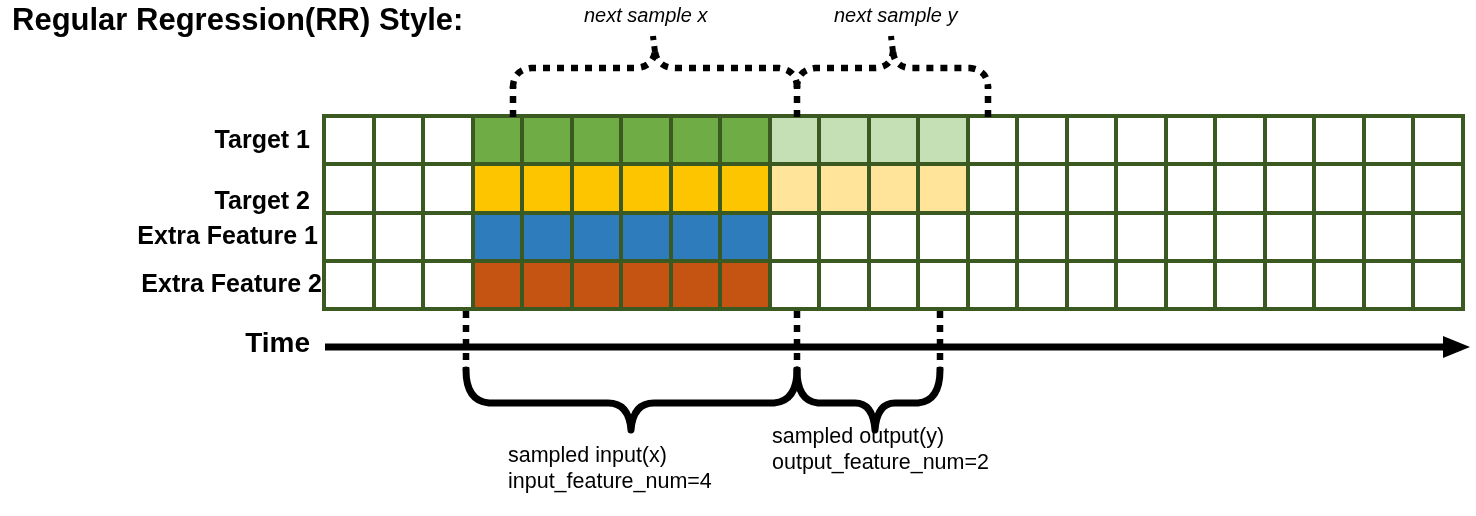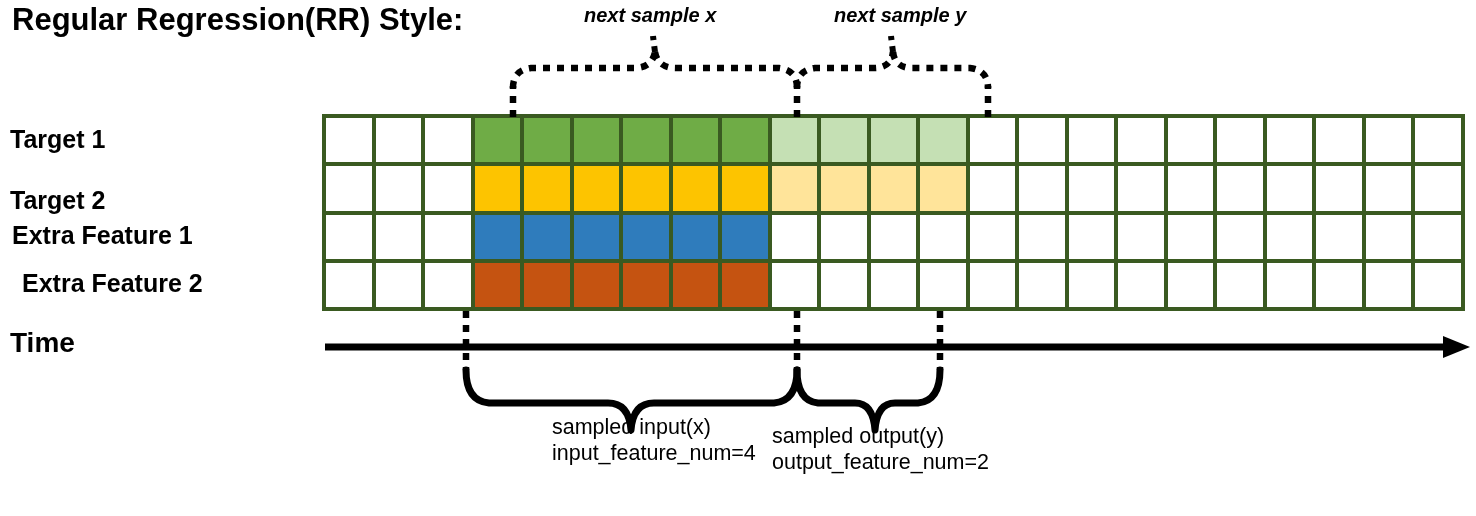--- a/index.html
+++ b/index.html
@@ -11,31 +11,31 @@
 
   
   #title{
     position:absolute;left:12px;top:2px;
     font-size:31px;font-weight:700;color:#000;letter-spacing:0px;
     white-space:nowrap;
   }
 
   
   .row-label{
-    position:absolute;right:0px;width:300px;text-align:left;
+    position:absolute;right:0px;width:300px;text-align:right;
     font-size:25px;font-weight:700;color:#000;white-space:nowrap;
   }
   #lbl0{left:10px;top:125px;}
   #lbl1{left:10px;top:186px;}
-  #lbl2{left:12px;top:221px;}
+  #lbl2{left:18px;top:221px;}
   #lbl3{left:22px;top:269px;}
 
   
   #time-label{
-    position:absolute;left:10px;top:327px;width:300px;text-align:left;
+    position:absolute;left:10px;top:327px;width:300px;text-align:right;
     font-size:28px;font-weight:700;color:#000;
   }
 
   
   #grid{
     position:absolute;left:322px;top:114px;
     width:1143px;height:197px;
     background:#3A5A21;
     box-sizing:border-box;
     display:flex;flex-direction:column;
@@ -54,26 +54,26 @@
   #timeline{position:absolute;left:325px;top:334px;width:1145px;height:26px;}
 
   
   #overlay{position:absolute;left:0;top:0;width:1476px;height:516px;pointer-events:none;}
 
   
   .brace-caption{
     position:absolute;font-size:21.5px;font-weight:400;color:#000;
     line-height:26px;white-space:nowrap;
   }
-  #cap-x{left:508px;top:414px;margin-left:44px;}
+  #cap-x{left:508px;top:442px;}
   #cap-y{left:772px;top:423px;}
   .brace-caption div{white-space:nowrap;}
 
   .top-caption{
-    position:absolute;font-size:20px;font-style:italic;font-weight:700;color:#000;
+    position:absolute;font-size:20px;font-style:italic;font-weight:400;color:#000;
     white-space:nowrap;
   }
   #topcap-x{left:584px;top:4px;}
   #topcap-y{left:834px;top:4px;}
 </style>
 </head>
 <body>
 
 <div id="stage">
 

